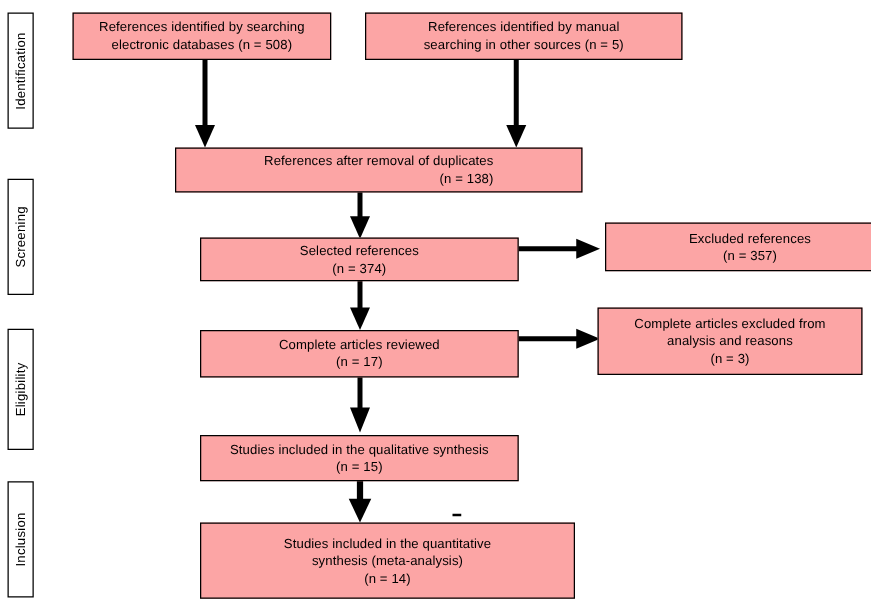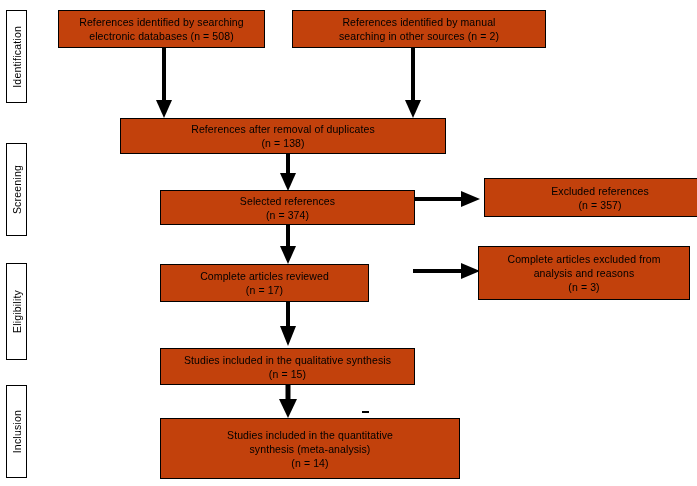--- a/index.html
+++ b/index.html
@@ -15,21 +15,21 @@
     position: relative;
     width: 697px;
     height: 486px;
     background: #ffffff;
     overflow: hidden;
   }
   .box {
     position: absolute;
     box-sizing: border-box;
     border: 1.5px solid #000000;
-    background: #c2410c;
+    background: #fca5a5;
     display: flex;
     align-items: center;
     justify-content: center;
     text-align: center;
     color: #000000;
     font-size: 10.5px;
     line-height: 14px;
     letter-spacing: 0.1px;
   }
   .box .txt {
@@ -146,39 +146,39 @@
 
   <div class="artifact" style="left:362px; top:411px; width:7px; height:2px;"></div>
 
   <div class="box" style="left:58px; top:10px; width:207px; height:38px;">
     <span class="txt">References identified by searching
 electronic databases (n = 508)</span>
   </div>
 
   <div class="box" style="left:292px; top:10px; width:254px; height:38px;">
     <span class="txt">References identified by manual
-searching in other sources (n = 2)</span>
+searching in other sources (n = 5)</span>
   </div>
 
-  <div class="box" style="left:120px; top:118px; width:326px; height:36px;">
+  <div class="box" style="left:140px; top:118px; width:326px; height:36px;text-align:right;">
     <span class="txt">References after removal of duplicates
 (n = 138)</span>
   </div>
 
   <div class="box" style="left:160px; top:190px; width:255px; height:35px;text-align:center;">
     <span class="txt">Selected references
 (n = 374)</span>
   </div>
 
   <div class="box" style="left:484px; top:178px; width:232px; height:39px;">
     <span class="txt">Excluded references
 (n = 357)</span>
   </div>
 
-  <div class="box" style="left:160px; top:264px; width:209px; height:38px;">
+  <div class="box" style="left:160px; top:264px; width:255px; height:38px;">
     <span class="txt">Complete articles reviewed
 (n = 17)</span>
   </div>
 
   <div class="box" style="left:478px; top:246px; width:212px; height:54px;">
     <span class="txt">Complete articles excluded from
 analysis and reasons
 (n = 3)</span>
   </div>
 

